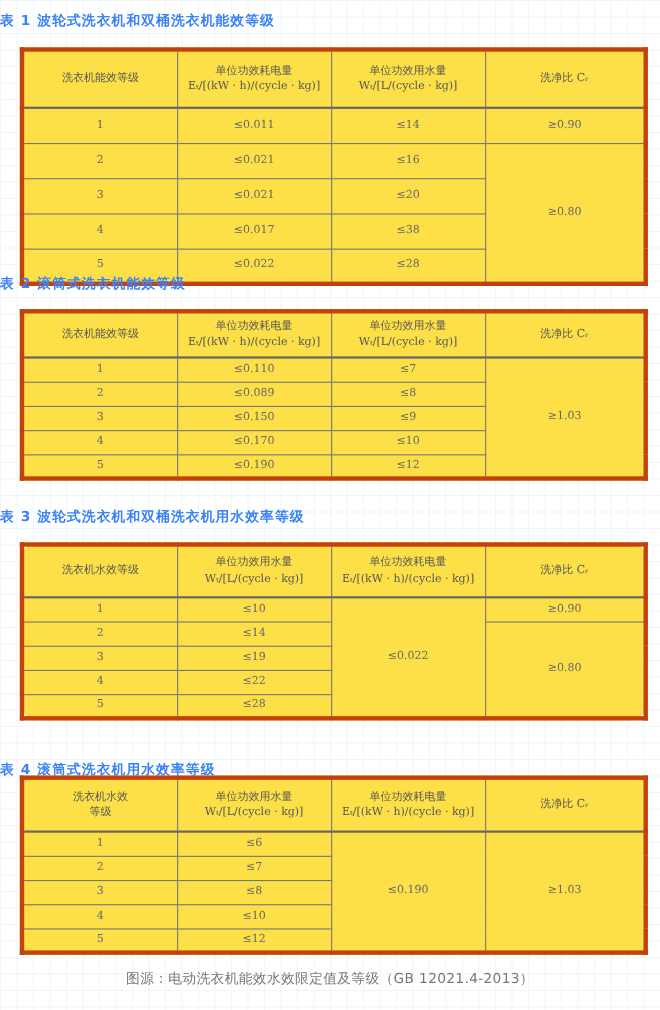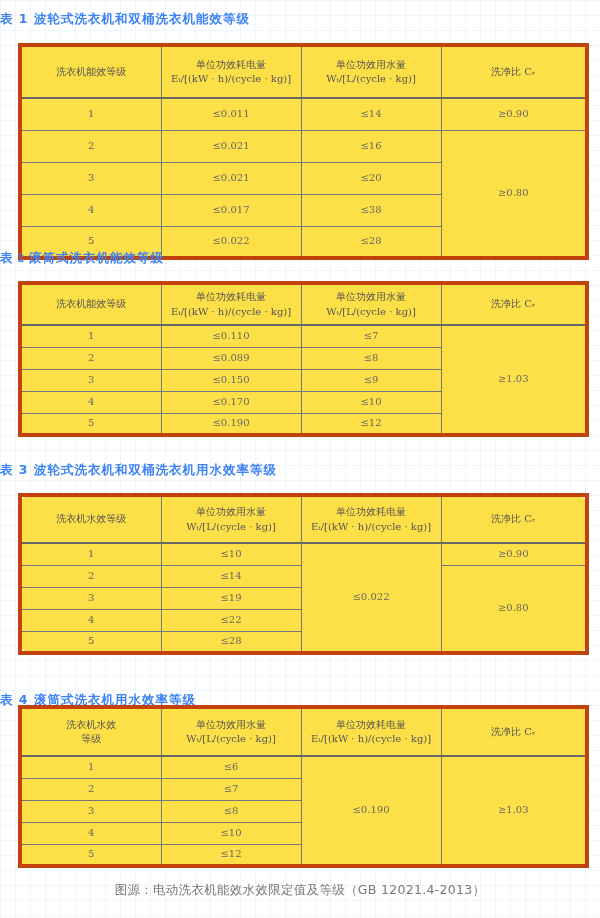--- a/index.html
+++ b/index.html
@@ -83,21 +83,21 @@
     <td>≤38</td>
   </tr>
   <tr style="height:32px;">
     <td>5</td>
     <td>≤0.022</td>
     <td>≤28</td>
   </tr>
 </tbody>
   </table>
 
-<div class="title" style="top:250px;font-family:Liberation Serif, serif;">表 2  滚筒式洗衣机能效等级</div>
+<div class="title" style="top:250px;">表 2  滚筒式洗衣机能效等级</div>
 <table class="spec" style="top:281px;">
   <colgroup>
       <col class="c1">
       <col class="c2">
       <col class="c3">
       <col class="c4">
     </colgroup>
   <tbody>
       <tr class="hdr" style="height:42px;">
     <td><span>洗衣机能效等级</span></td>

